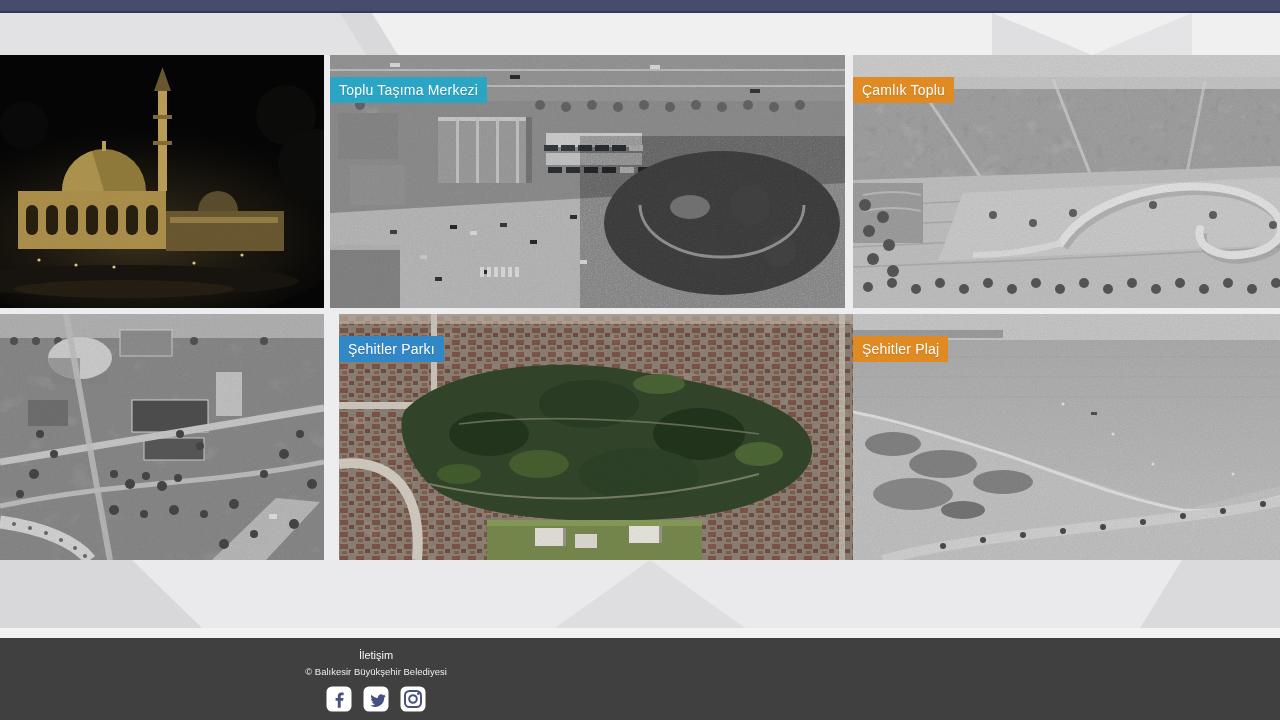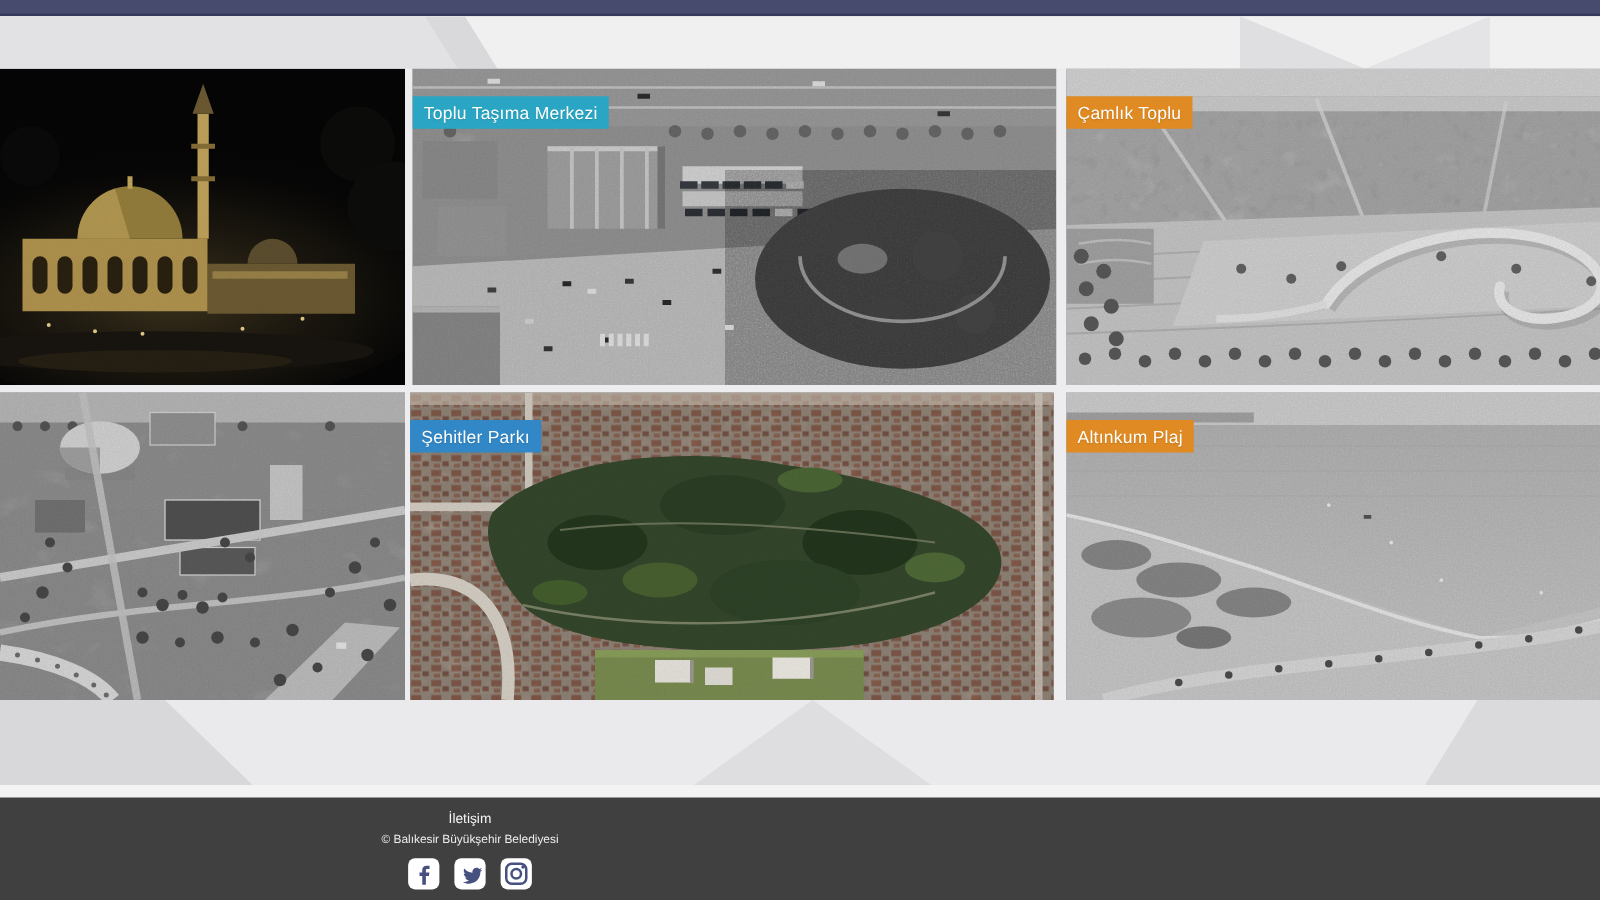--- a/index.html
+++ b/index.html
@@ -316,21 +316,21 @@
       <circle cx="240" cy="140" r="4" fill="#4b4b4b"></circle>
     <circle cx="220" cy="160" r="5" fill="#4b4b4b"></circle>
       <circle cx="206" cy="180" r="4" fill="#4b4b4b"></circle>
       <circle cx="226" cy="120" r="4" fill="#4b4b4b"></circle>
     <circle cx="366" cy="120" r="4" fill="#4b4b4b"></circle>
       <circle cx="386" cy="132" r="4" fill="#4b4b4b"></circle>
     <rect width="510" height="246" filter="url(#g3)" opacity=".10"></rect>
   </svg>
 </div>
 
-<div class="tile" style="left:328px;top:314px;width:515px;height:246px">
+<div class="tile" style="left:339px;top:314px;width:515px;height:246px">
   <svg viewBox="0 0 515 246" preserveAspectRatio="none">
     <defs>
       <pattern id="roofs5" width="16" height="12" patternUnits="userSpaceOnUse">
         <rect width="16" height="12" fill="#b1a293"></rect>
         <rect x="1" y="2" width="8" height="5" fill="#9a6450"></rect>
         <rect x="10" y="7" width="5" height="4" fill="#89594a"></rect>
         <rect x="3" y="9" width="5" height="3" fill="#a5705a"></rect>
       </pattern>
       <filter id="u4">
           <feTurbulence type="fractalNoise" baseFrequency="0.05 0.06" numOctaves="3" seed="31" stitchTiles="stitch"></feTurbulence>
@@ -411,21 +411,21 @@
       <circle cx="487" cy="172" r="3" fill="#4f4f4f"></circle>
     <circle cx="210" cy="90" r="1.5" fill="#efefef"></circle>
       <circle cx="260" cy="120" r="1.5" fill="#efefef"></circle>
     <circle cx="300" cy="150" r="1.5" fill="#efefef"></circle>
       <circle cx="380" cy="160" r="1.5" fill="#efefef"></circle>
     <circle cx="430" cy="140" r="1.5" fill="#efefef"></circle>
       <rect x="238" y="98" width="6" height="3" fill="#555555"></rect>
     <rect x="470" y="210" width="47" height="36" fill="#b5b5b5"></rect>
     <rect width="517" height="246" filter="url(#g5)" opacity=".10"></rect>
   </svg>
-  <div class="tile-label" style="background-color: rgb(223, 138, 34);">Altınkum Plaj</div>
+  <div class="tile-label" style="background-color: rgb(223, 138, 34);">Şehitler Plaj</div>
 </div>
 
 <div class="footer" style="background-color: #404040;">
   <div class="footer-col">
     <h4 class="footer-heading">İletişim</h4>
     <div class="footer-copy">© Balıkesir Büyükşehir Belediyesi</div>
     <div class="socials">
       <a class="social" href="#">
         <svg viewBox="0 0 26 26">
           <rect x="0.5" y="0.5" width="25" height="25" rx="5.5" fill="#ffffff"></rect>

